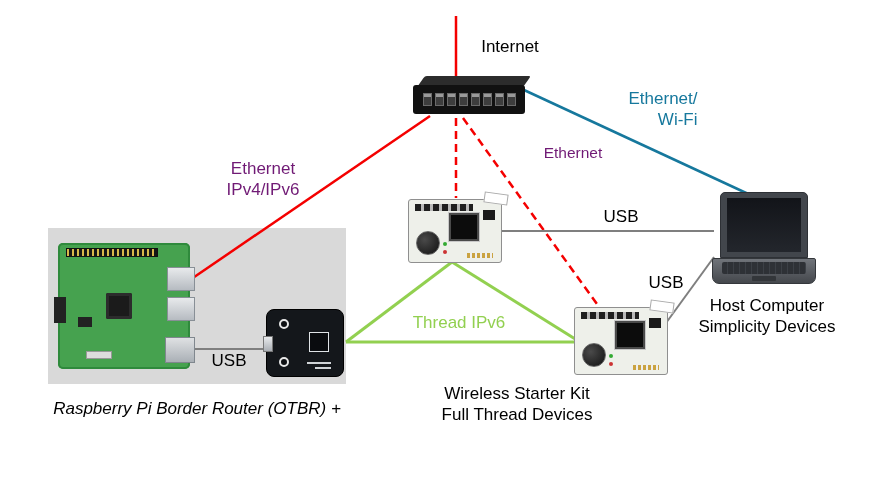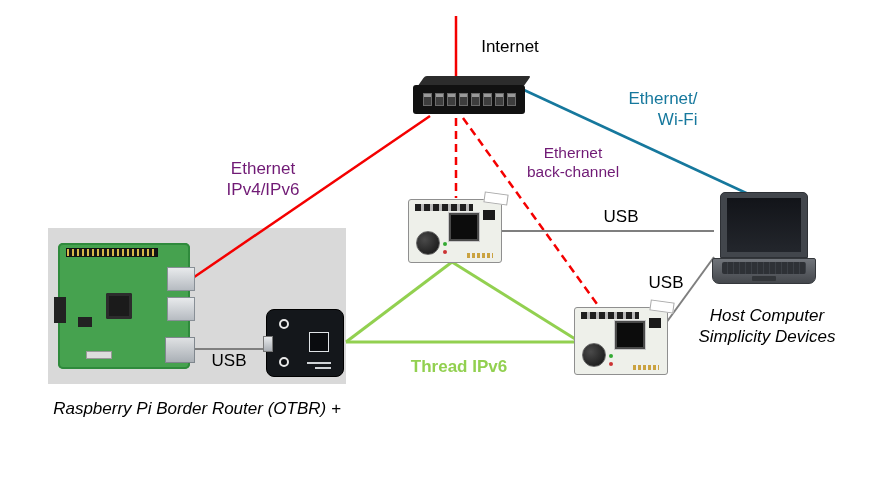--- a/index.html
+++ b/index.html
@@ -9,21 +9,21 @@
 
   .panel { position:absolute; left:48px; top:228px; width:298px; height:156px; background:#d9d9d9; }
 
   .wires { position:absolute; left:0; top:0; }
 
   .label, .caption { position:absolute; transform:translateX(-50%); text-align:center;
                      font-size:17px; line-height:21px; white-space:nowrap; }
   .label span, .caption span { display:block; }
   .red   { color:#701a75; }
   .teal  { color:#16789d;text-align:right; }
-  .green { color:#92d050; font-weight:bold;margin-top:44px; }
+  .green { color:#92d050; font-weight:normal; }
   .small { font-size:15.5px; line-height:19px; }
 
   
   .switch { position:absolute; left:413px; top:76px; width:112px; height:40px; }
   .switch-top { position:absolute; left:8px; top:0; width:106px; height:11px; background:#2c2c2c;
                 transform:skewX(-35deg); border-radius:2px; }
   .switch-body { position:absolute; left:0; top:9px; width:112px; height:29px; background:#111;
                  border-radius:3px; display:flex; align-items:center; justify-content:center; gap:3px; padding:0 6px; }
   .port { width:9px; height:13px; background:linear-gradient(#9a9a9a 0 3px, #3d3d3d 3px 100%);
           border:1px solid #6b6b6b; }
@@ -183,34 +183,37 @@
     <span>Wi-Fi</span>
   </div>
 
   <div class="label red" style="left:263px; top:158px;">
     <span>Ethernet</span>
     <span>IPv4/IPv6</span>
   </div>
 
   <div class="label red small" style="left:573px; top:143px;">
     <span>Ethernet</span>
-    <span>back-channel</span>
   </div>
 
   <div class="label green" style="left:459px; top:312px;">Thread IPv6</div>
 
   <div class="label" style="left:229px; top:350px;">USB</div>
 
   <div class="label" style="left:621px; top:206px;">USB</div>
 
   <div class="label" style="left:666px; top:272px;">USB</div>
 
-  <div class="caption" style="left:767px; top:305px;font-style:italic;">
+  <div class="caption" style="left:767px; top:295px;">
     <span>Host Computer</span>
     <span>Simplicity Devices</span>
   </div>
 
+  <div class="caption" style="left:517px; top:383px;">
+    <span>Wireless Starter Kit</span>
+    <span>Full Thread Devices</span>
+  </div>
 
   <div class="caption" style="left:197px; top:398px;font-style:italic;">
     <span>Raspberry Pi Border Router (OTBR) +</span>
   </div>
 
 </div>
 
 </body></html>

